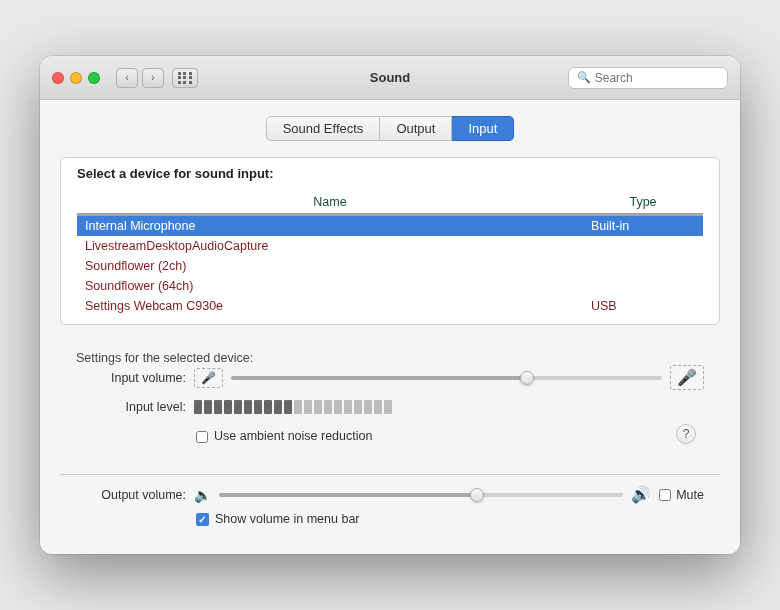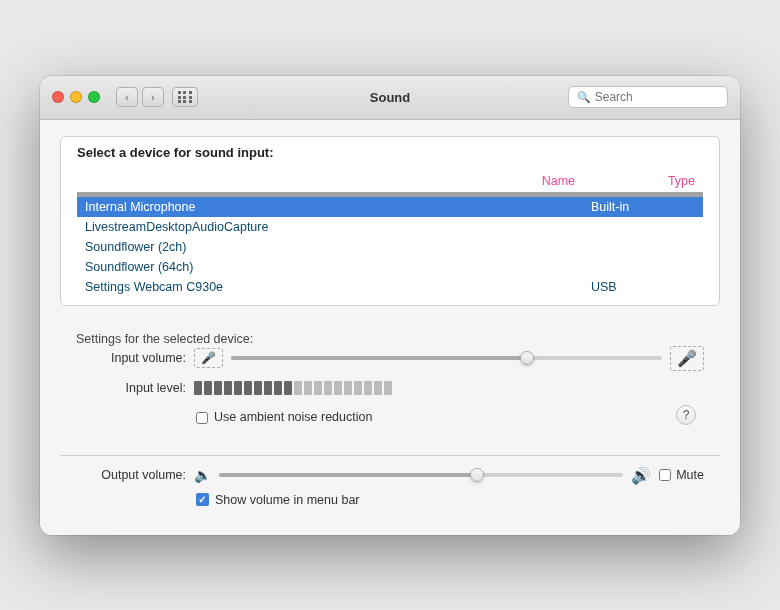--- a/index.html
+++ b/index.html
@@ -185,34 +185,34 @@
     }
 
     
     .device-table {
       width: 100%;
       border-collapse: collapse;
       font-size: 12.5px;
     }
 
     .device-table th {
-      text-align: right;
+      text-align: center;
       font-weight: 400;
-      color: #ec4899;
-      border-bottom: 5px solid #a3a3a3;
+      color: #14532d;
+      border-bottom: 3px solid #a3a3a3;
       padding: 2px 8px 4px;
     }
 
     .device-table th:last-child {
       width: 120px;
     }
 
     .device-table td {
       padding: 3px 8px;
-      color: #0c4a6e;
+      color: #7f1d1d;
     }
 
     .device-table tr.selected td {
       background: #3c7fda;
       color: white;
     }
 
     
     .settings-section {
       padding: 10px 16px 14px;
@@ -434,20 +434,25 @@
     <span class="title">Sound</span>
 
     <div class="search-box">
       <span style="color:#999; font-size:11px;">🔍</span>
       <input type="text" placeholder="Search" style="">
     </div>
   </div>
 
   <div class="content">
 
+    <div class="tabs">
+      <div class="tab">Sound Effects</div>
+      <div class="tab">Output</div>
+      <div class="tab active">Input</div>
+    </div>
 
     <div class="panel">
       <div class="panel-title">Select a device for sound input:</div>
 
       <table class="device-table">
         <thead>
           <tr>
             <th>Name</th>
             <th>Type</th>
           </tr>

